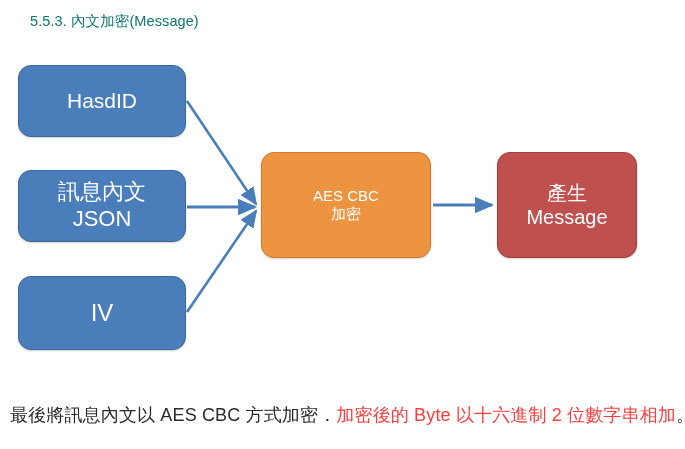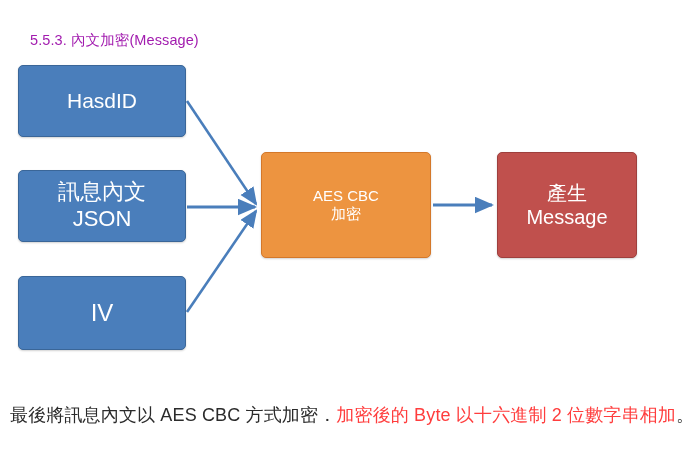--- a/index.html
+++ b/index.html
@@ -23,38 +23,37 @@
     height: 449px;
     background: #ffffff;
   }
 
   .heading {
     position: absolute;
     left: 30px;
     top: 11px;
     font-size: 14.5px;
     line-height: 20px;
-    color: #a21caf;
+    color: #0f766e;
     white-space: nowrap;
     letter-spacing: 0.1px;
-    margin-top: 19px;
   }
 
   #diagram {
     position: absolute;
     left: 0;
     top: 0;
     width: 685px;
     height: 449px;
   }
 
   .node {
     position: absolute;
     box-sizing: border-box;
-    border-radius: 5px;
+    border-radius: 13px;
     display: flex;
     align-items: center;
     justify-content: center;
     text-align: center;
     color: #ffffff;
     line-height: 1.22;
     box-shadow: 0 1px 2px rgba(0,0,0,0.18);
   }
 
   .node .lbl {

